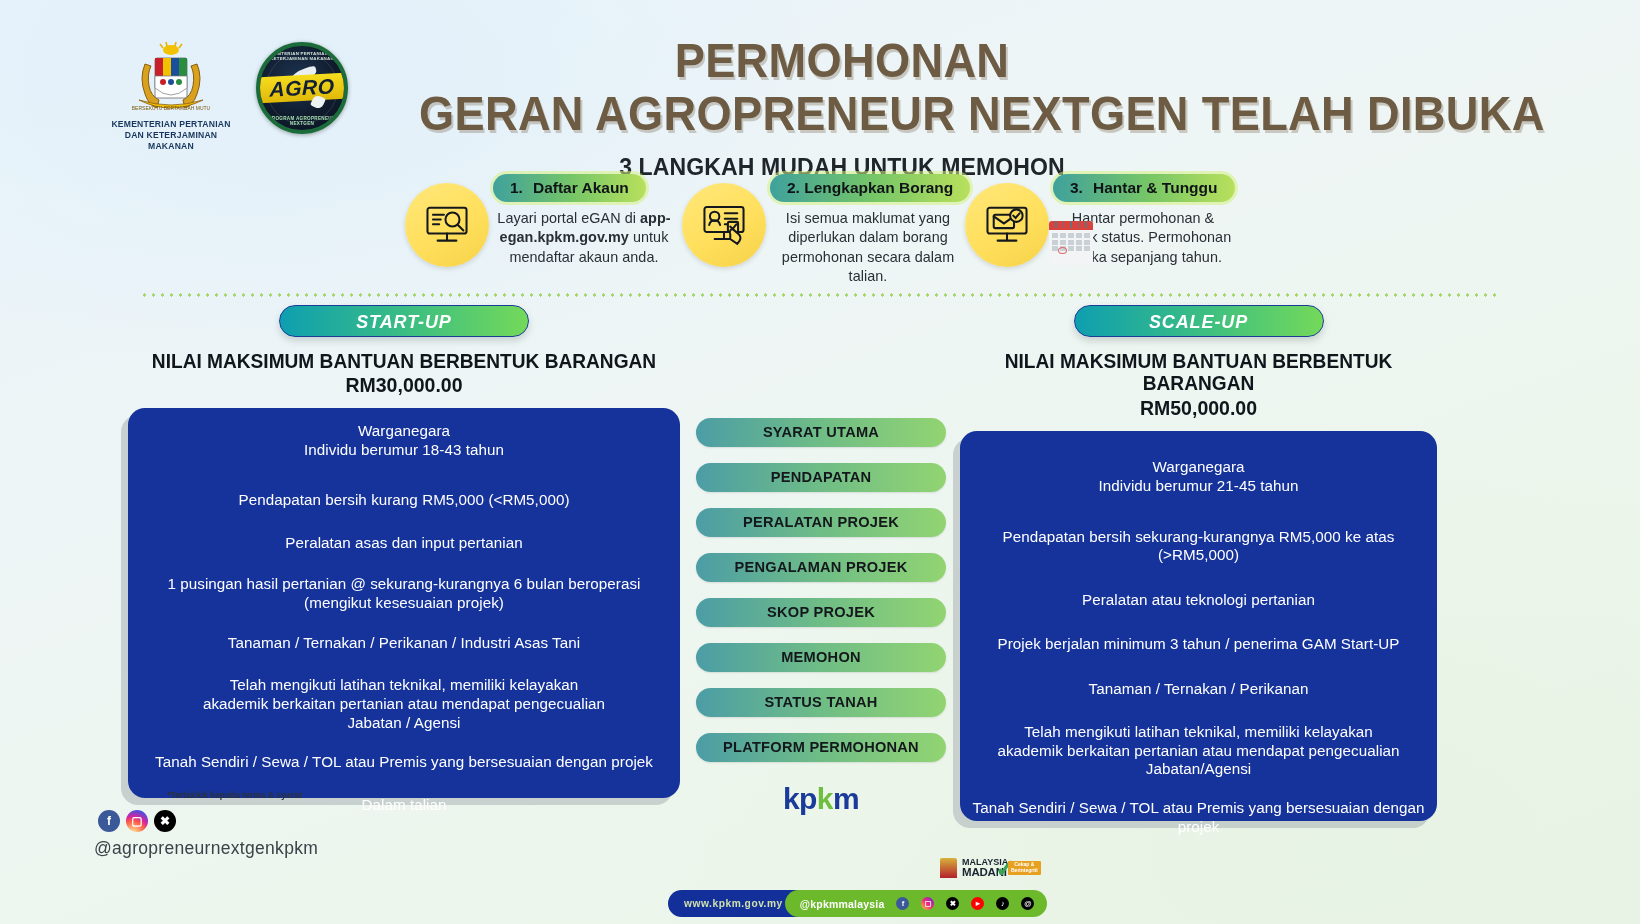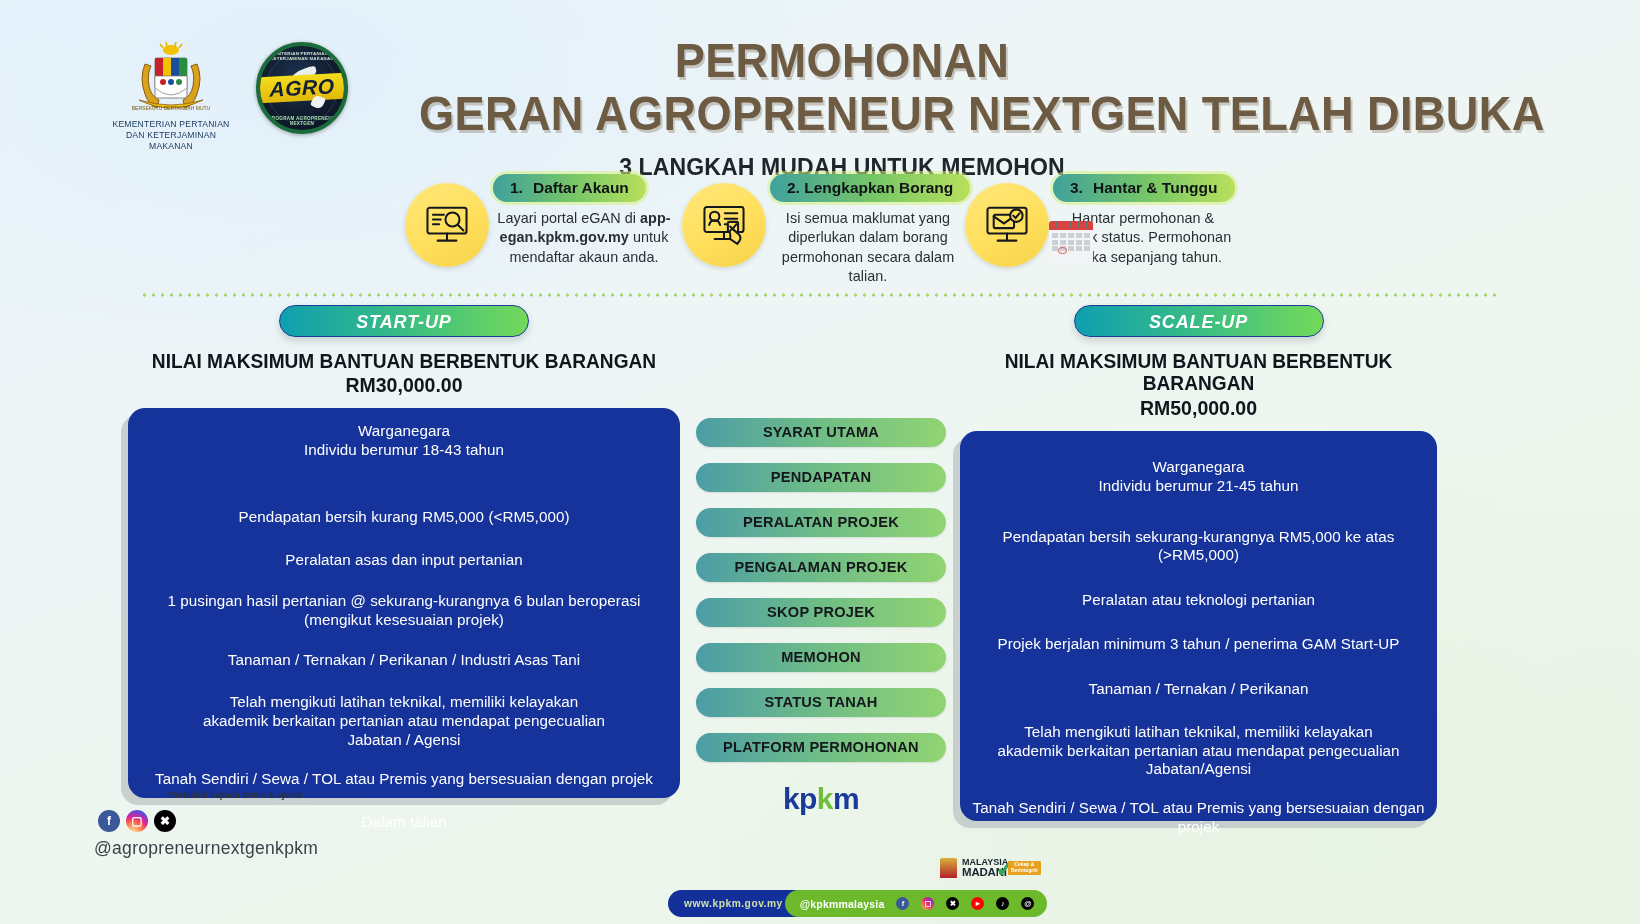--- a/index.html
+++ b/index.html
@@ -12,21 +12,21 @@
       linear-gradient(160deg,#e8f3fb 0%, #eef5f5 38%, #edf6ec 70%, #e9f4e8 100%);
     position:relative;
   }
 
   
   .header { position:absolute; top:0; left:0; width:1640px; height:176px; }
 
   .logos { position:absolute; left:108px; top:42px; display:flex; align-items:flex-start; gap:22px; }
 
   .jata-wrap { width:126px; display:flex; flex-direction:column; align-items:center; }
-  .jata-caption { font-size:8.6px; font-weight:normal; color:#17365d; text-align:center;
+  .jata-caption { font-size:8.6px; font-weight:bold; color:#17365d; text-align:center;
                   line-height:1.28; letter-spacing:.2px; margin-top:3px; }
 
   .agro-logo { width:92px; height:92px; border-radius:50%;
     background:radial-gradient(circle at 44% 38%, #1d3350 0%, #101c2e 55%, #0a1320 100%);
     border:4px solid #1c6b3a; position:relative; overflow:hidden;
     box-shadow:0 1px 4px rgba(0,0,0,.35); }
   .agro-logo::before { content:""; position:absolute; inset:6px; border-radius:50%;
     border:1px solid rgba(255,255,255,.12); }
   .agro-ring-top { position:absolute; top:5px; left:0; width:100%; text-align:center;
     font-size:4.4px; color:#cfe0d4; letter-spacing:.25px; font-weight:bold; }
@@ -303,21 +303,21 @@
 </div>
 
 <div class="divider"></div>
 
 <div class="col colL">
   <div class="badge">START-UP</div>
   <div class="maxline">NILAI MAKSIMUM BANTUAN BERBENTUK BARANGAN</div>
   <div class="maxamt">RM30,000.00</div>
   <div class="bluebox boxL">
     <div class="rowtext" style="margin-top:1px;">Warganegara<br>Individu berumur 18-43 tahun</div>
-    <div class="rowtext" style="margin-top:48px;text-align:center;">Pendapatan bersih kurang RM5,000 (&lt;RM5,000)</div>
+    <div class="rowtext" style="margin-top:31px;text-align:center;">Pendapatan bersih kurang RM5,000 (&lt;RM5,000)</div>
     <div class="rowtext" style="margin-top:24px;">Peralatan asas dan input pertanian</div>
     <div class="rowtext" style="margin-top:22px;">1 pusingan hasil pertanian @ sekurang-kurangnya 6 bulan beroperasi<br>(mengikut kesesuaian projek)</div>
     <div class="rowtext" style="margin-top:22px;">Tanaman / Ternakan / Perikanan / Industri Asas Tani</div>
     <div class="rowtext" style="margin-top:23px;">Telah mengikuti latihan teknikal, memiliki kelayakan<br>akademik berkaitan pertanian atau mendapat pengecualian<br>Jabatan / Agensi</div>
     <div class="rowtext" style="margin-top:20px;">Tanah Sendiri / Sewa / TOL atau Premis yang bersesuaian dengan projek</div>
     <div class="rowtext" style="margin-top:24px;">Dalam talian</div>
   </div>
 </div>
 
 <div class="center">

